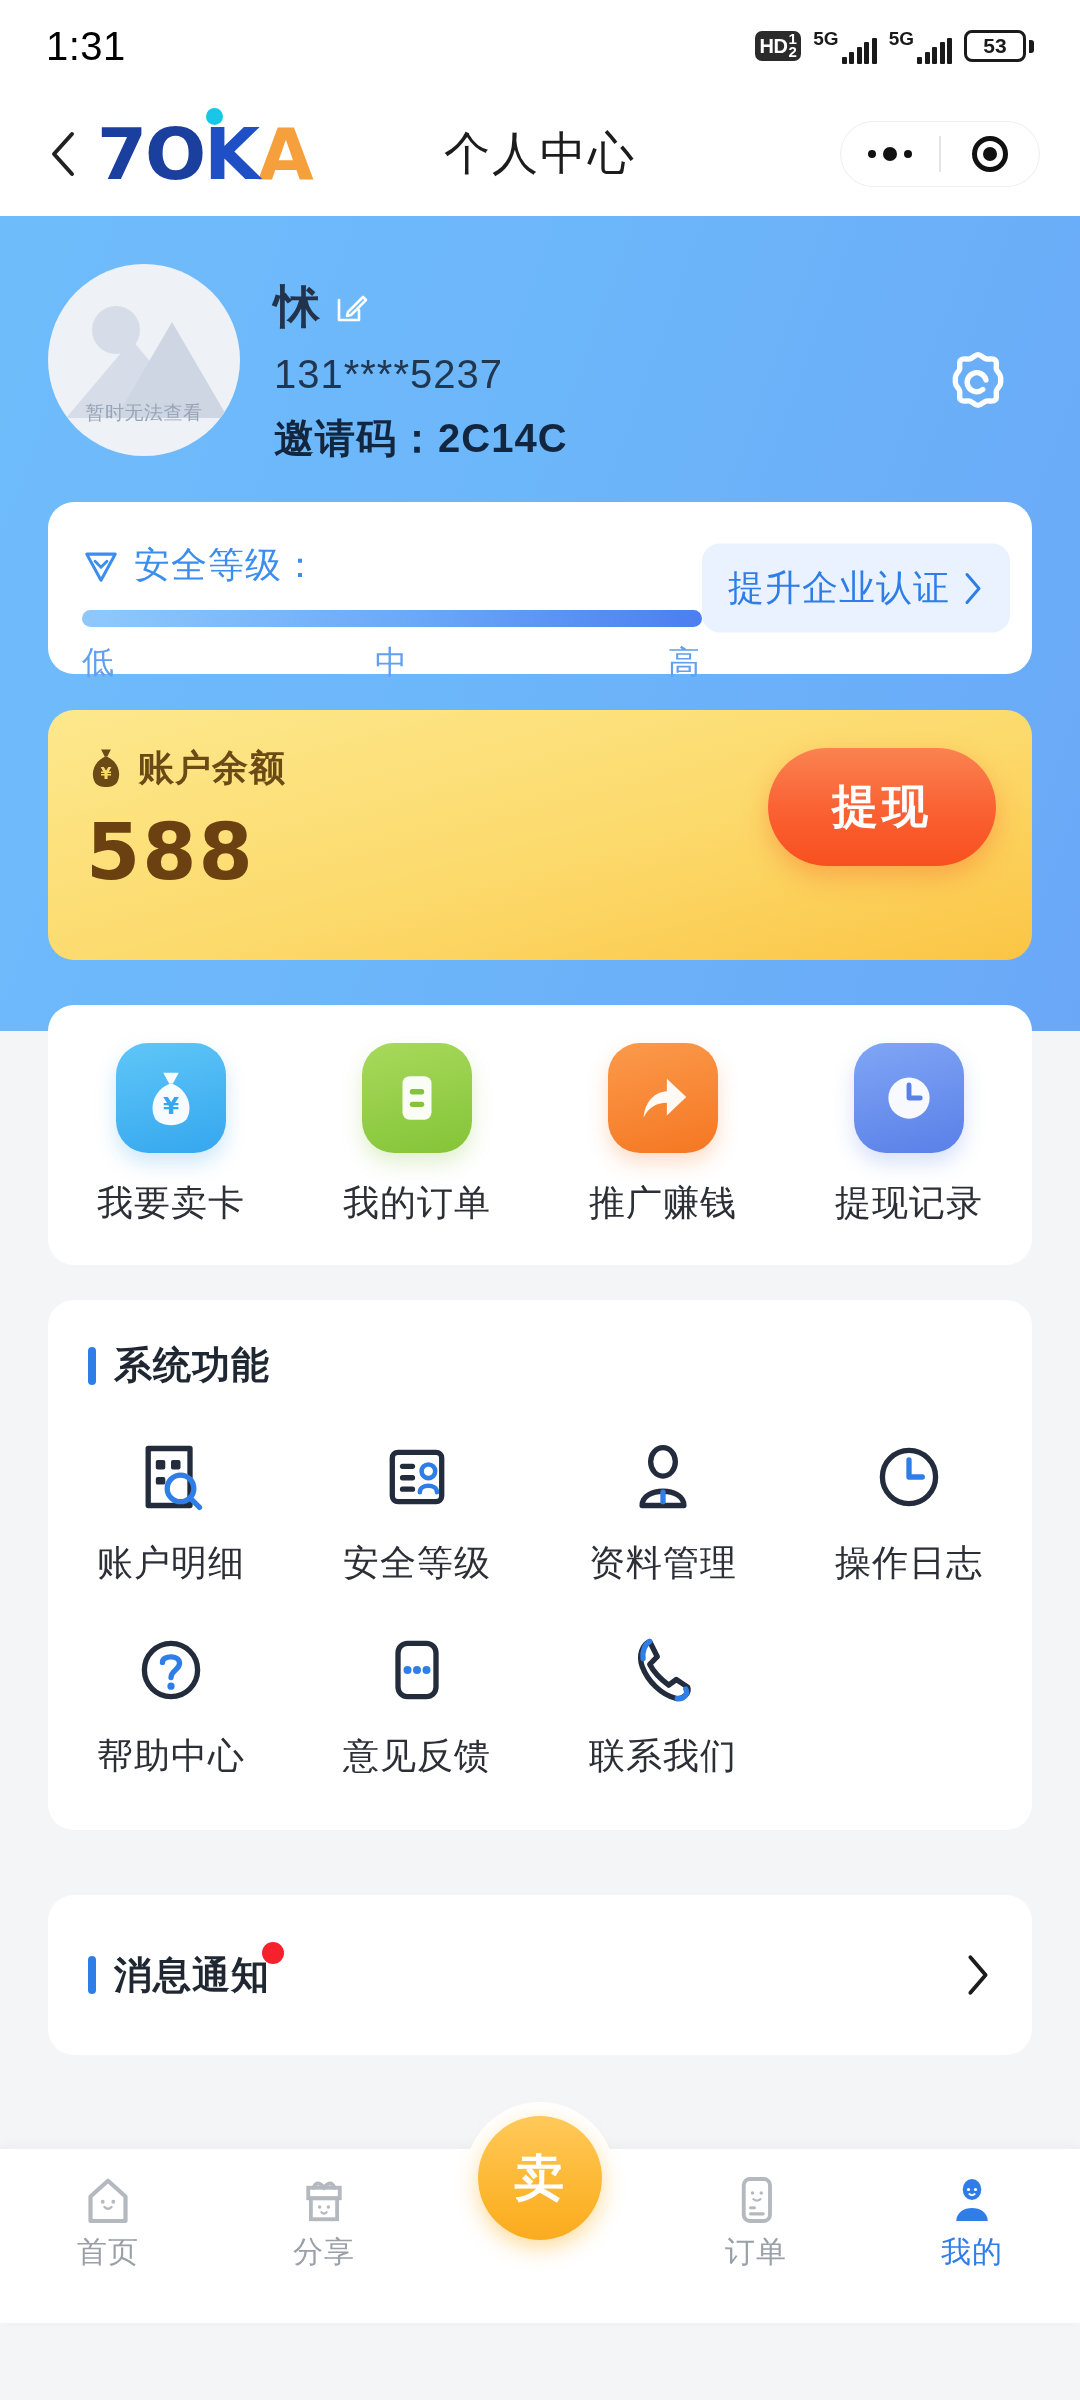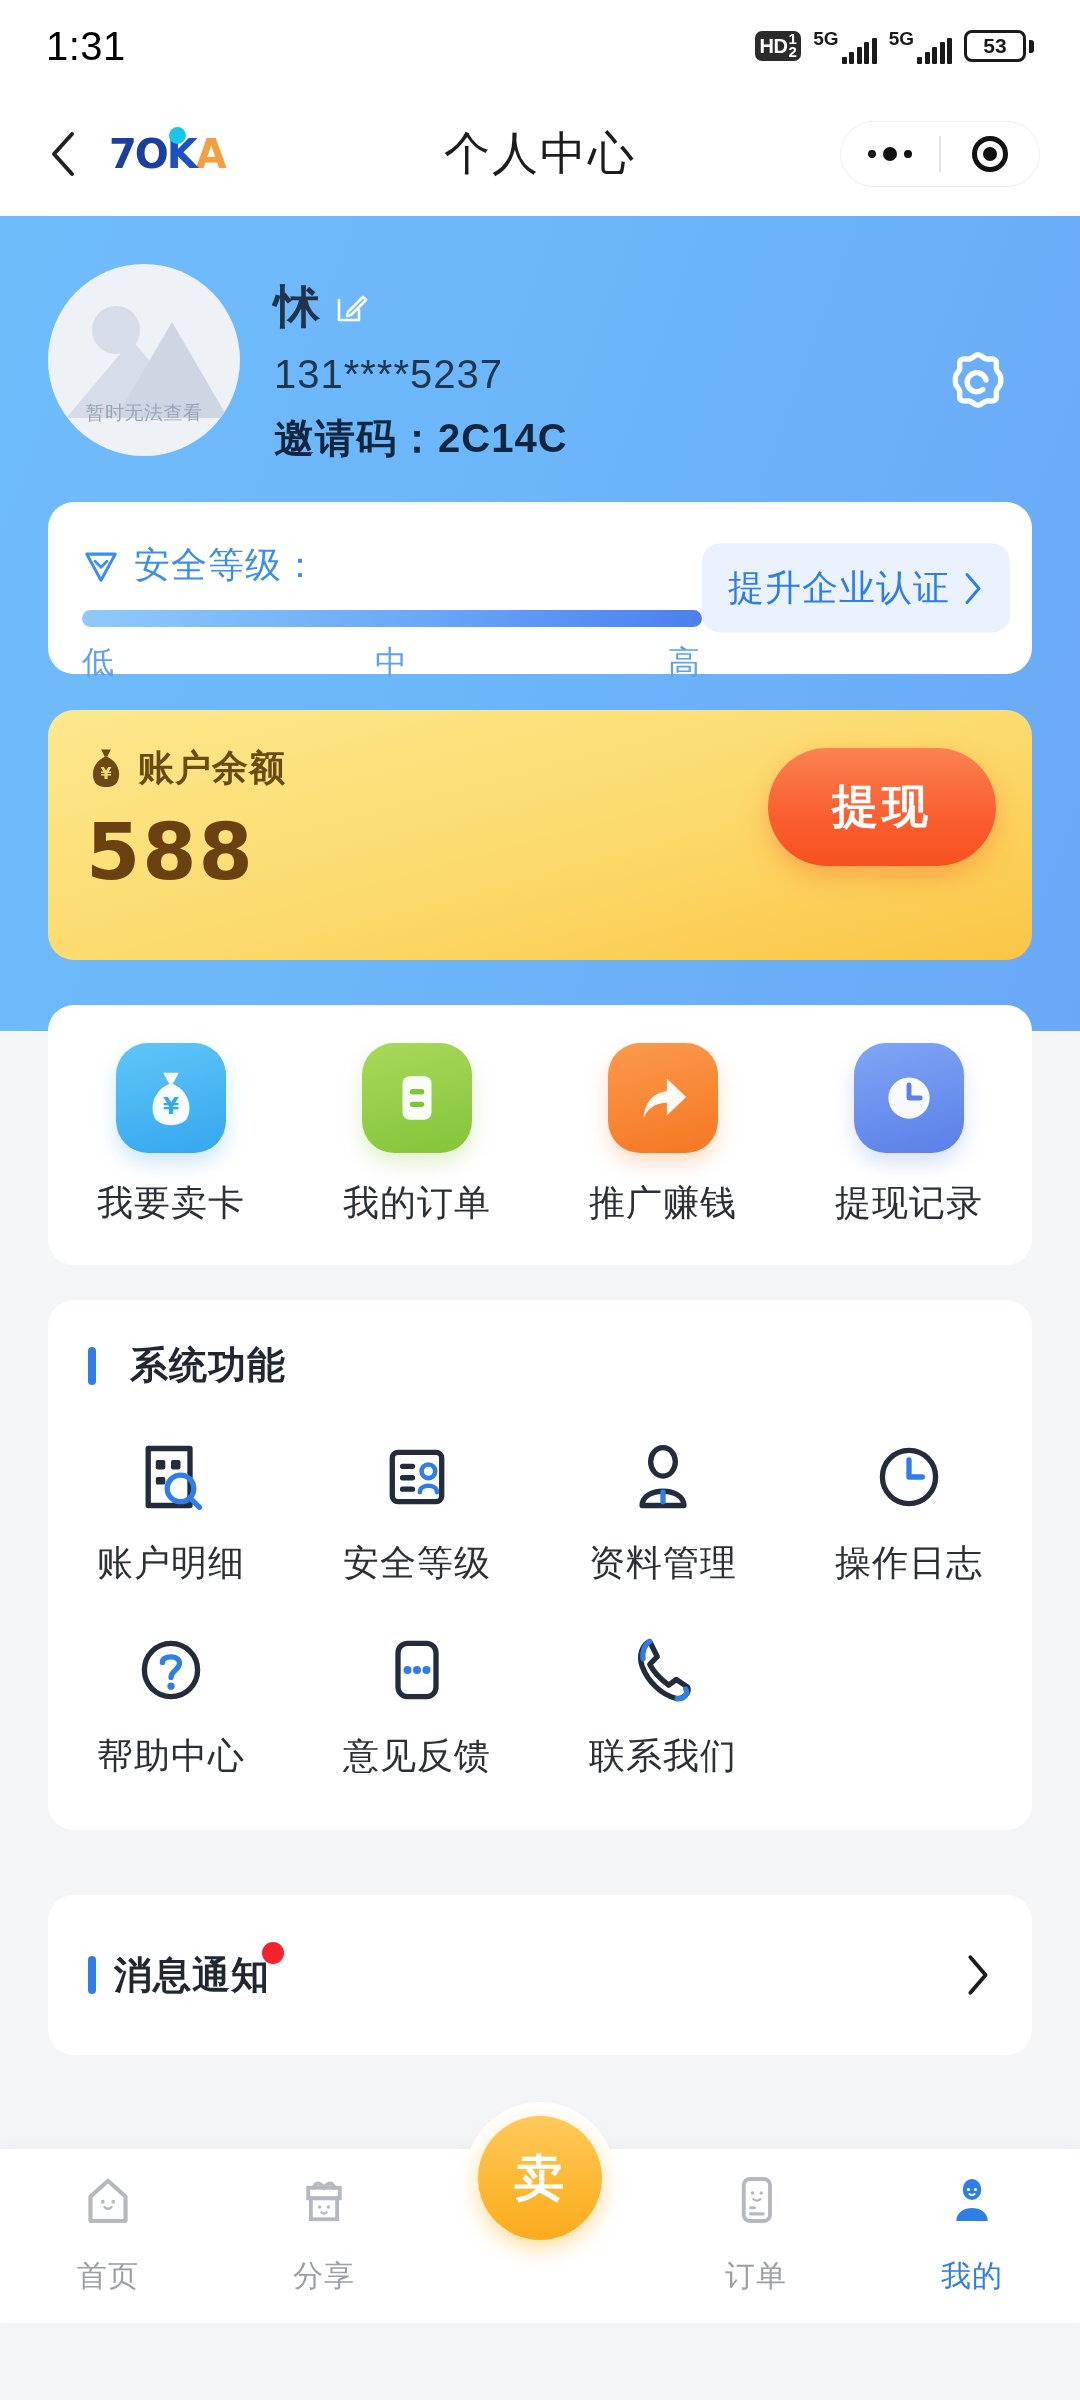--- a/index.html
+++ b/index.html
@@ -45,22 +45,22 @@
   
   .navbar {
     position:absolute; top:92px; left:0; width:1080px; height:124px;
     background:#fff; display:flex; align-items:center;
   }
   .nav-back {
     position:absolute; left:40px; top:50%; transform:translateY(-50%);
     width:46px; height:46px; display:flex; align-items:center; justify-content:center;
   }
   .logo {
-    position:absolute; left:109px; top:50%; transform:translateY(-50%);
-    display:flex; align-items:baseline; font-size:40px; font-weight:700;
+    position:absolute; left:97px; top:50%; transform:translateY(-50%);
+    display:flex; align-items:baseline; font-size:72px; font-weight:700;
     letter-spacing:-2px; font-family:"DejaVu Sans",sans-serif;
   }
   .logo .seg-blue { color:#1b3f9e; }
   .logo .seg-k { color:#1e4fc4; position:relative; }
   .logo .dot {
     position:absolute; width:17px; height:17px; border-radius:50%;
     background:#18c6e8; top:-4px; left:2px;
   }
   .logo .seg-orange { color:#f5a03c; }
   .nav-title {
@@ -169,21 +169,21 @@
   .qa-ico.green  { background:linear-gradient(165deg,#a8d95b 0%,#84c438 100%); box-shadow:0 10px 20px rgba(135,195,60,.25); }
   .qa-ico.orange { background:linear-gradient(165deg,#fb9a4c 0%,#f57722 100%); box-shadow:0 10px 20px rgba(246,125,40,.25); }
   .qa-ico.indigo { background:linear-gradient(165deg,#7fa6f5 0%,#5a7fe8 100%); box-shadow:0 10px 20px rgba(96,135,232,.25); }
   .qa-label { margin-top:26px; font-size:36px; color:#2c2f36; letter-spacing:1px; }
 
   
   .syscard {
     position:absolute; top:1300px; left:48px; width:984px; height:530px;
     background:#fff; border-radius:26px; padding:40px 0 0 0;
   }
-  .sec-heading { display:flex; align-items:center; gap:34px; padding-left:40px; }
+  .sec-heading { display:flex; align-items:center; gap:18px; padding-left:40px; }
   .heading-bar { width:8px; height:38px; background:#2f7ee8; border-radius:4px; }
   .heading-txt { font-size:38px; font-weight:700; color:#1f2733; letter-spacing:1px; }
   .sys-grid { margin-top:44px; display:flex; flex-wrap:wrap; }
   .sys-item {
     width:25%; display:flex; flex-direction:column; align-items:center;
     margin-bottom:40px;
   }
   .sys-ico { width:84px; height:84px; display:flex; align-items:center; justify-content:center; }
   .sys-label { margin-top:20px; font-size:36px; color:#2c2f36; letter-spacing:1px; }
 
@@ -207,21 +207,21 @@
     box-shadow:0 -2px 12px rgba(0,0,0,0.04);
   }
   .tabbar::before {
     content:""; position:absolute; top:-1px; left:0; width:1080px; height:1.5px; background:#eef0f2;
   }
   .tab {
     flex:1; display:flex; flex-direction:column; align-items:center;
     padding-top:22px;
   }
   .tab-ico { width:60px; height:60px; display:flex; align-items:center; justify-content:center; }
-  .tab-label { margin-top:26px; font-size:30px; color:#9aa0a8; letter-spacing:1px; }
+  .tab-label { margin-top:2px; font-size:30px; color:#9aa0a8; letter-spacing:1px; }
   .tab.active .tab-label { color:#2f7ee8; }
   .fab-wrap { flex:1; position:relative; }
   .fab-notch {
     position:absolute; left:50%; transform:translateX(-50%);
     top:-46px; width:150px; height:150px; border-radius:50%; background:#fff;
   }
   .fab {
     position:absolute; left:50%; transform:translateX(-50%);
     top:-32px; width:124px; height:124px; border-radius:50%;
     background:linear-gradient(180deg,#ffc95a 0%,#fdb731 60%,#fbab1e 100%);

